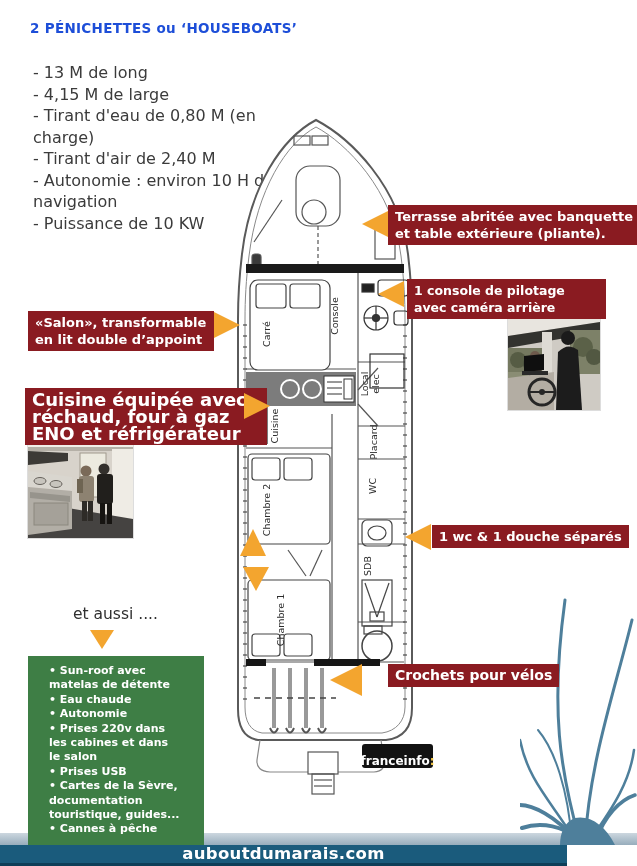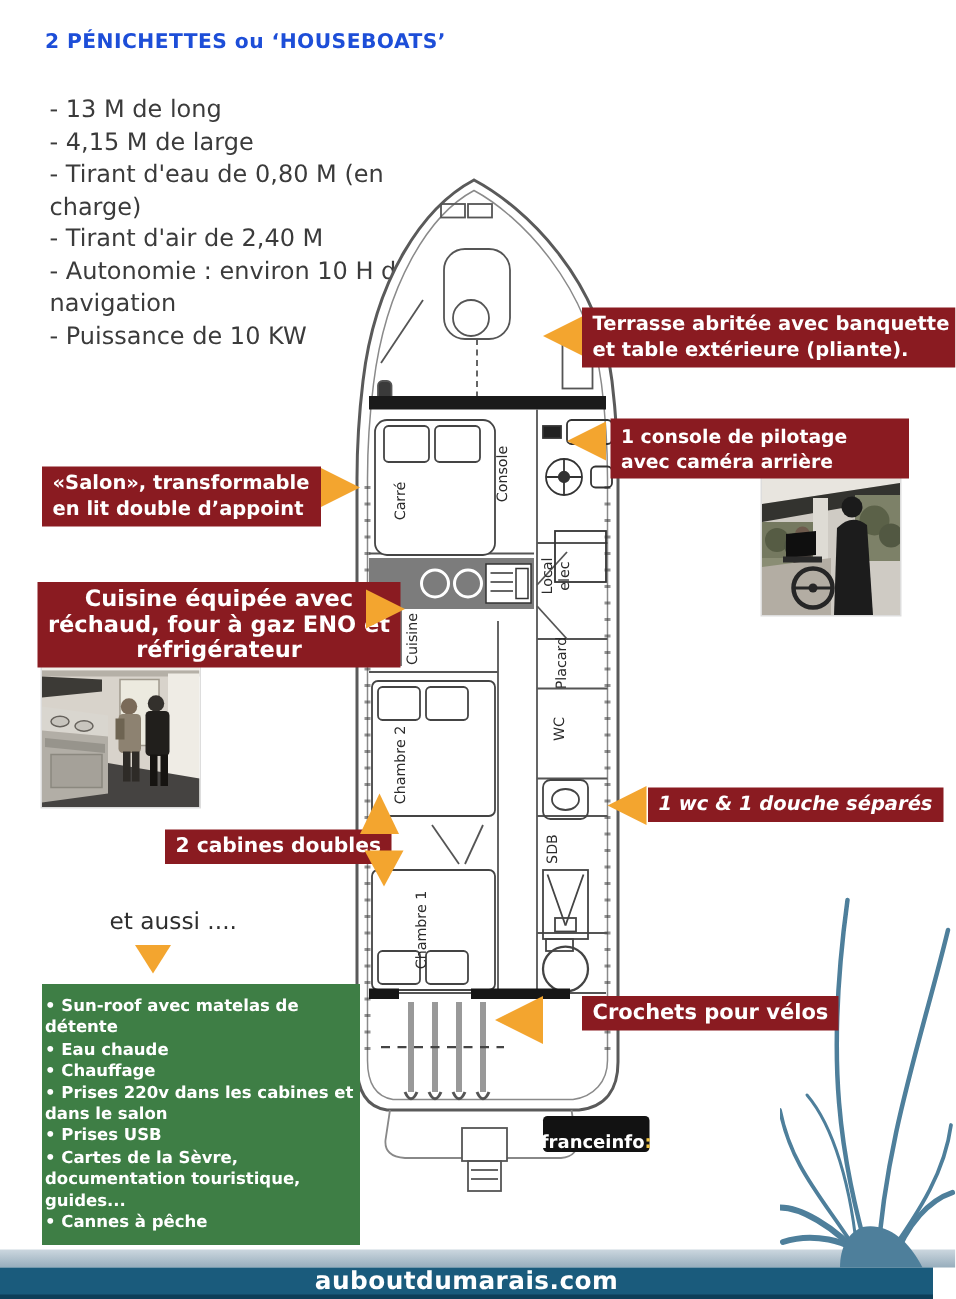--- a/index.html
+++ b/index.html
@@ -11,34 +11,34 @@
            font-size:13px;line-height:17px;padding:3px 7px;z-index:4;}
   .nowrap{white-space:nowrap;}
   .arw{position:absolute;width:0;height:0;z-index:4;}
   .arw.left{border-top:13px solid transparent;border-bottom:13px solid transparent;border-right:26px solid var(--arrow,#f3a52f);}
   .arw.right{border-top:13px solid transparent;border-bottom:13px solid transparent;border-left:26px solid var(--arrow,#f3a52f);}
   .arw.up{border-left:13px solid transparent;border-right:13px solid transparent;border-bottom:27px solid var(--arrow,#f3a52f);}
   .arw.down{border-left:13px solid transparent;border-right:13px solid transparent;border-top:24px solid var(--arrow,#f3a52f);}
   .arw.bigleft{border-top:16px solid transparent;border-bottom:16px solid transparent;border-right:32px solid var(--arrow,#f3a52f);}
   .arw.smalldown{border-left:12px solid transparent;border-right:12px solid transparent;border-top:19px solid var(--arrow,#f3a52f);}
   .etaussi{position:absolute;left:73px;top:605px;font-size:15.5px;color:#2f2f2f;}
-  .features{position:absolute;left:28px;top:656px;width:212px;box-sizing:border-box;background:var(--green_box,#3e7e45);
-            color:#fff;font-weight:bold;font-size:11px;line-height:14.4px;padding:8px 2px;z-index:2;}
+  .features{position:absolute;left:28px;top:656px;width:176px;box-sizing:border-box;background:var(--green_box,#3e7e45);
+            color:#fff;font-weight:bold;font-size:11px;line-height:14.4px;padding:8px 21px;z-index:2;}
   .boatplan{position:absolute;left:224px;top:114px;z-index:1;}
   .boatplan text{font-size:9.5px;fill:#2b2b2b;font-family:"DejaVu Sans",sans-serif;text-anchor:middle;}
   .photo{position:absolute;z-index:3;box-shadow:0 0 0 1px #ddd;}
   .franceinfo{position:absolute;left:362px;top:744px;width:71px;height:24px;background:var(--franceinfo_bg,#121212);
               border-radius:3px;color:#fff;font-weight:bold;font-size:12px;display:flex;align-items:flex-end;justify-content:center;z-index:3;}
   .franceinfo .colon{color:var(--franceinfo_colon,#f4c846);}
   .grass{position:absolute;left:520px;top:590px;z-index:2;}
   .grass .gs{fill:none;stroke:var(--grass,#4e7f9b);stroke-linecap:round;}
   .grass .gf{fill:var(--grass,#4e7f9b);stroke:none;}
   .footer-strip{position:absolute;left:0;top:833px;width:637px;height:12px;
                 background:linear-gradient(#ccd7df,#97adbc);z-index:1;}
-  .footer-bar{position:absolute;left:0;top:845px;width:622px;height:21px;box-sizing:border-box;
+  .footer-bar{position:absolute;left:0;top:845px;width:567px;height:21px;box-sizing:border-box;
               background:var(--footer_bar,#1a5b7c);border-bottom:3px solid #0e3e58;
               color:#fff;font-weight:bold;font-size:16.5px;text-align:center;line-height:18px;z-index:5;letter-spacing:.3px;}
   .plan-line{stroke:#555;fill:none;}
 </style>
 </head>
 <body style="--label_bg: #8a1b21; --arrow: #f3a52f; --green_box: #3e7e45; --footer_bar: #1a5b7c; --grass: #4e7f9b; --franceinfo_bg: #121212; --franceinfo_colon: #f4c846;">
 
 <div class="page">
 
   <div class="title">2 PÉNICHETTES ou ‘HOUSEBOATS’</div>
@@ -176,27 +176,26 @@
 
   <div class="callout" style="left:388px;top:205px;width:238px;">Terrasse abritée avec banquette et table extérieure (pliante).</div>
   <div class="arw left" style="left:362px;top:211px;"></div>
 
   <div class="callout" style="left:407px;top:279px;width:185px;font-size:12.5px;">1 console de pilotage avec caméra arrière</div>
   <div class="arw left" style="left:378px;top:281px;"></div>
 
   <div class="callout" style="left:28px;top:311px;width:172px;">«Salon», transformable en lit double d’appoint</div>
   <div class="arw right" style="left:214px;top:312px;"></div>
 
-  <div class="callout" style="left:25px;top:388px;width:228px;font-size:15px;text-align:center;">Cuisine équipée avec réchaud, four à gaz ENO et réfrigérateur</div>
+  <div class="callout" style="left:25px;top:388px;width:228px;font-size:18px;">Cuisine équipée avec réchaud, four à gaz ENO et réfrigérateur</div>
   <div class="arw right" style="left:244px;top:393px;"></div>
 
-  <div class="callout nowrap" style="left:432px;top:525px;font-style:italic;">1 wc &amp; 1 douche séparés</div>
+  <div class="callout nowrap" style="left:432px;top:525px;">1 wc &amp; 1 douche séparés</div>
   <div class="arw left" style="left:405px;top:524px;"></div>
 
-  <div class="callout nowrap" style="left:110px;top:553px;font-size:13.5px;">2 cabines doubles</div>
   <div class="arw up" style="left:240px;top:529px;"></div>
   <div class="arw down" style="left:243px;top:567px;"></div>
 
   <div class="callout nowrap" style="left:388px;top:664px;font-size:14px;">Crochets pour vélos</div>
   <div class="arw bigleft" style="left:330px;top:664px;"></div>
 
   <svg class="photo" style="left:508px;top:312px;" width="92" height="98" viewBox="0 0 92 98">
     <rect width="92" height="98" fill="#cfcbc4"></rect>
     <polygon points="0,0 92,0 92,10 0,24" fill="#e8e5df"></polygon>
     <polygon points="0,24 92,10 92,20 0,36" fill="#33332f"></polygon>
@@ -243,21 +242,21 @@
     <rect x="69" y="37" width="16" height="30" rx="3" fill="#211f1c"></rect>
     <rect x="72" y="66" width="5" height="21" fill="#161411"></rect>
       <rect x="79" y="66" width="5" height="21" fill="#161411"></rect>
   </svg>
 
   <div class="etaussi">et aussi ....</div>
   <div class="arw smalldown" style="left:90px;top:630px;"></div>
   <div class="features">
       <div>• Sun-roof avec matelas de détente</div>
       <div>• Eau chaude</div>
-      <div>• Chauffage</div>
+      <div>• Autonomie</div>
       <div>• Prises 220v dans les cabines et dans le salon</div>
       <div>• Prises USB</div>
       <div>• Cartes de la Sèvre, documentation touristique, guides...</div>
       <div>• Cannes à pêche</div>
     </div>
 
   <div class="franceinfo">
     <span>franceinfo</span>
       <span class="colon">:</span>
   </div>

